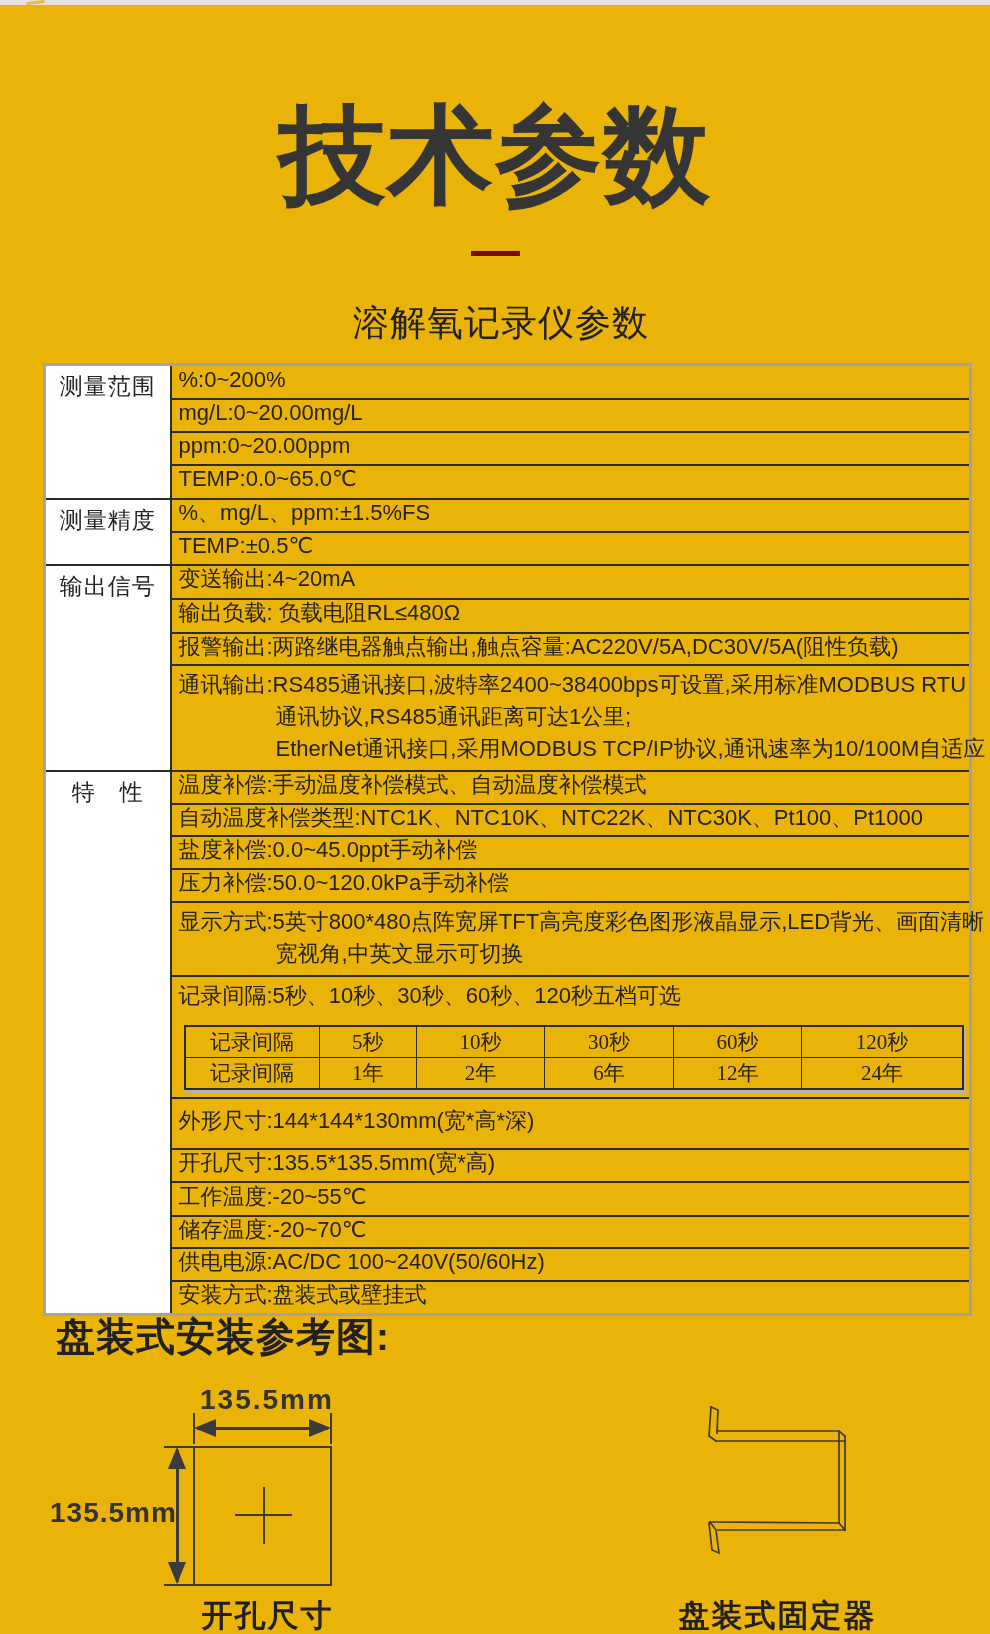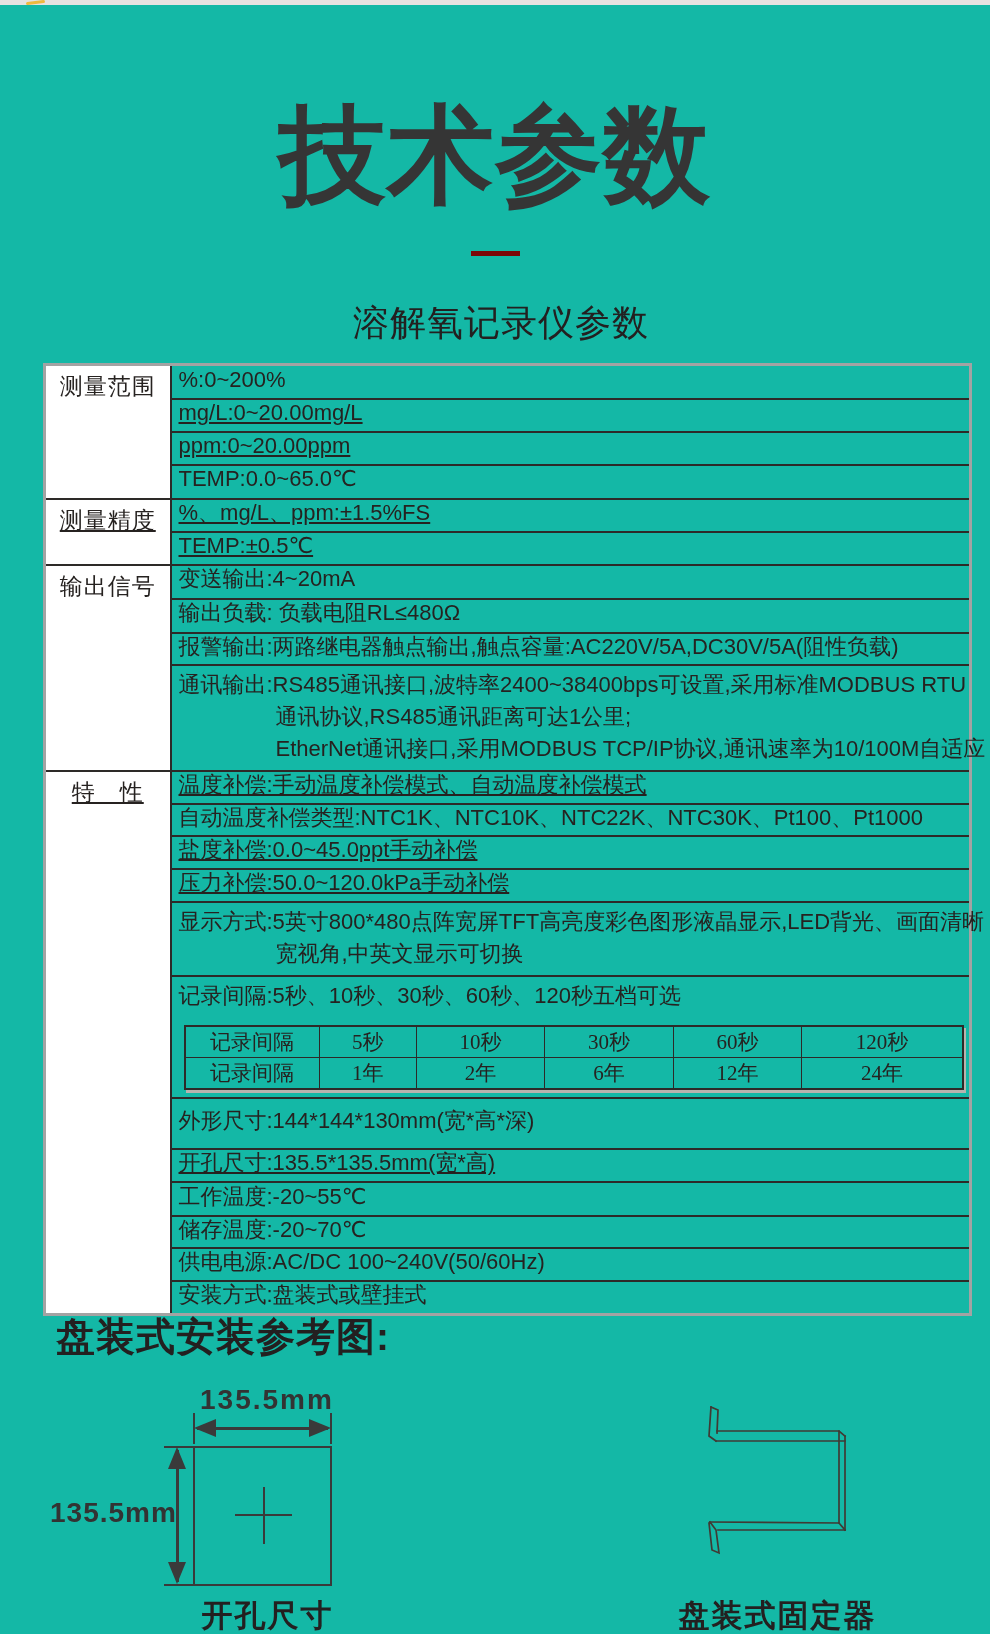--- a/index.html
+++ b/index.html
@@ -1,17 +1,17 @@
 <!DOCTYPE html>
 <html><head>
 <meta charset="utf-8">
 <style>
   html,body{margin:0;padding:0;}
   body{width:990px;height:1634px;background:#ffffff;font-family:"Liberation Sans","DejaVu Sans",sans-serif;color:#262220;}
-  .page{position:relative;width:990px;height:1634px;overflow:hidden;background:#14b8a6;}
+  .page{position:relative;width:990px;height:1634px;overflow:hidden;background:#eab308;}
 
   
   .top-strip{position:absolute;left:0;top:0;width:990px;height:5px;background:#e7e2e1;}
   .strip-mark{position:absolute;left:26px;top:1px;width:19px;height:3px;background:#efb93f;border-radius:2px;transform:rotate(-7deg);}
 
   
   .main-title{position:absolute;left:0;top:96px;width:990px;margin:0;text-align:center;
     font-size:107px;line-height:1.12;font-weight:900;color:#353535;letter-spacing:1px;}
   .red-divider{position:absolute;left:471px;top:251px;width:49px;height:5px;}
   .subtitle{position:absolute;left:0;top:293px;width:990px;margin:6px;text-align:center;
@@ -22,21 +22,21 @@
     table-layout:fixed;border:3px solid #a3a3a3;}
   .spec-table td{border:2px solid #2d2a28;overflow:visible;}
   .c-label{width:126px;}
   td.label{text-align:center;vertical-align:top;padding-top:5px;font-size:23px;font-weight:500;
     letter-spacing:1px;background:#fff;}
   td.content{font-size:22px;font-weight:500;padding:0 0 5px 7px;vertical-align:middle;line-height:1.15;
     white-space:nowrap;}
   td.content.multiline{vertical-align:top;padding-top:3px;}
   .ln{white-space:nowrap;line-height:32px;}
   .ln.indent{padding-left:97px;}
-  tr.h31{height:31px;} tr.h32{height:32px;} tr.h33{height:33px;text-decoration:underline;} tr.h34{height:34px;}
+  tr.h31{height:31px;} tr.h32{height:32px;} tr.h33{height:33px;} tr.h34{height:34px;}
   tr.h41{height:51px;} tr.h66{height:66px;} tr.h98{height:98px;} tr.h122{height:122px;}
 
   
   .record-cell{vertical-align:top;}
   .record-table{border-collapse:collapse;border:2px solid #2d2a28;width:calc(100% - 10px);
     margin:13px 4px 1px 5px;box-shadow:2px 3px 0 #b9b3ae;}
   .record-table td{border:1.5px solid #2d2a28;height:30px;text-align:center;
     font-family:"Liberation Serif","DejaVu Serif",serif;font-size:21px;font-weight:400;
     white-space:nowrap;padding:0;}
   .record-table td.rc0{width:17.3%;}

